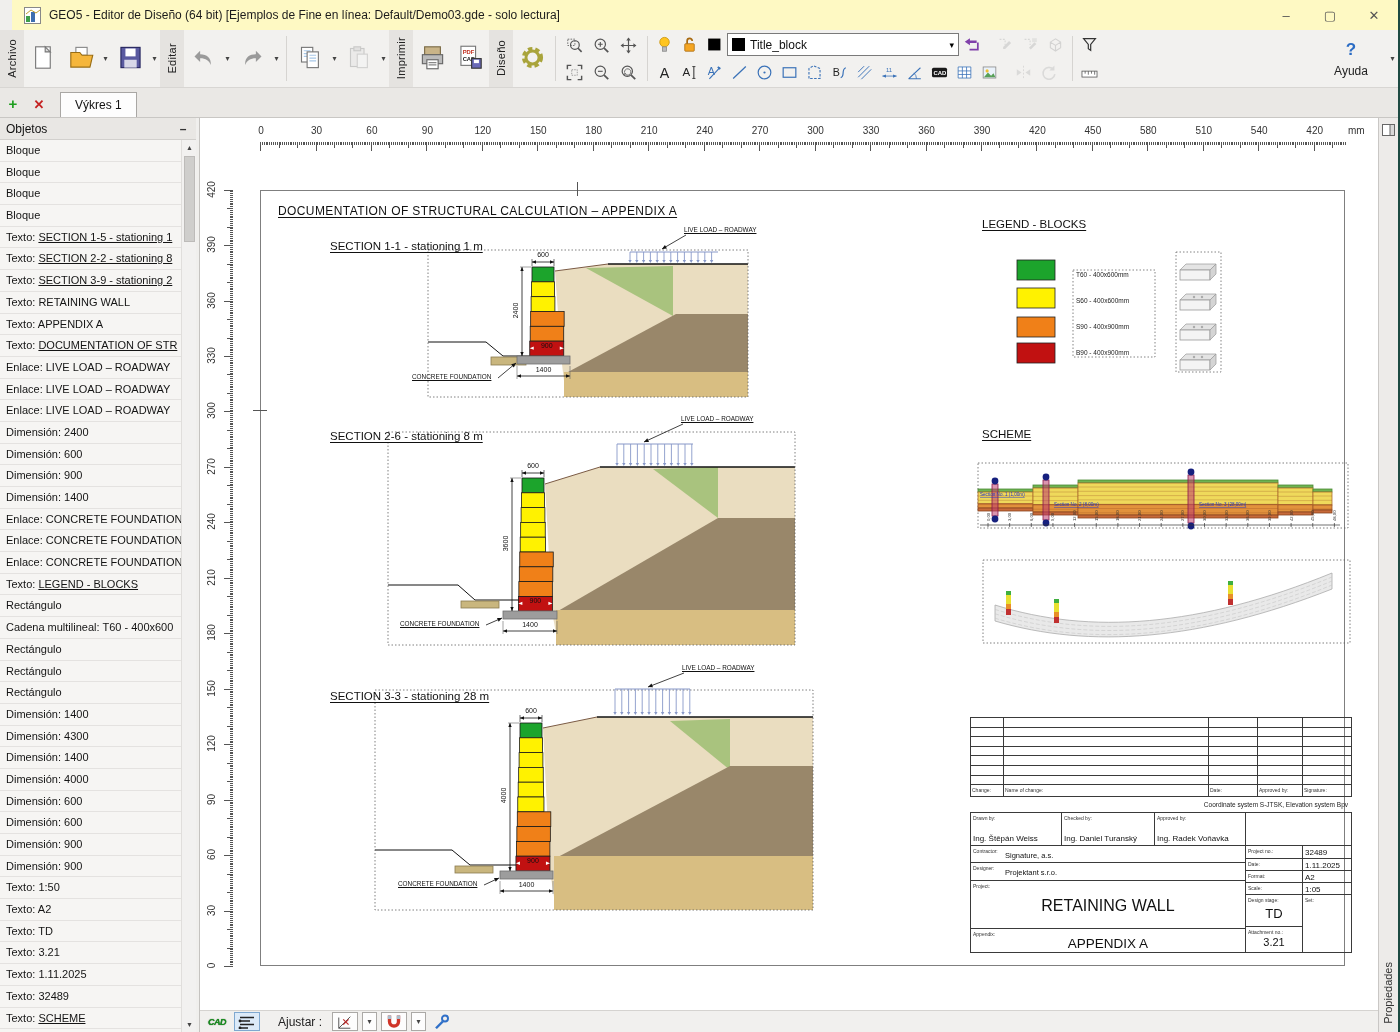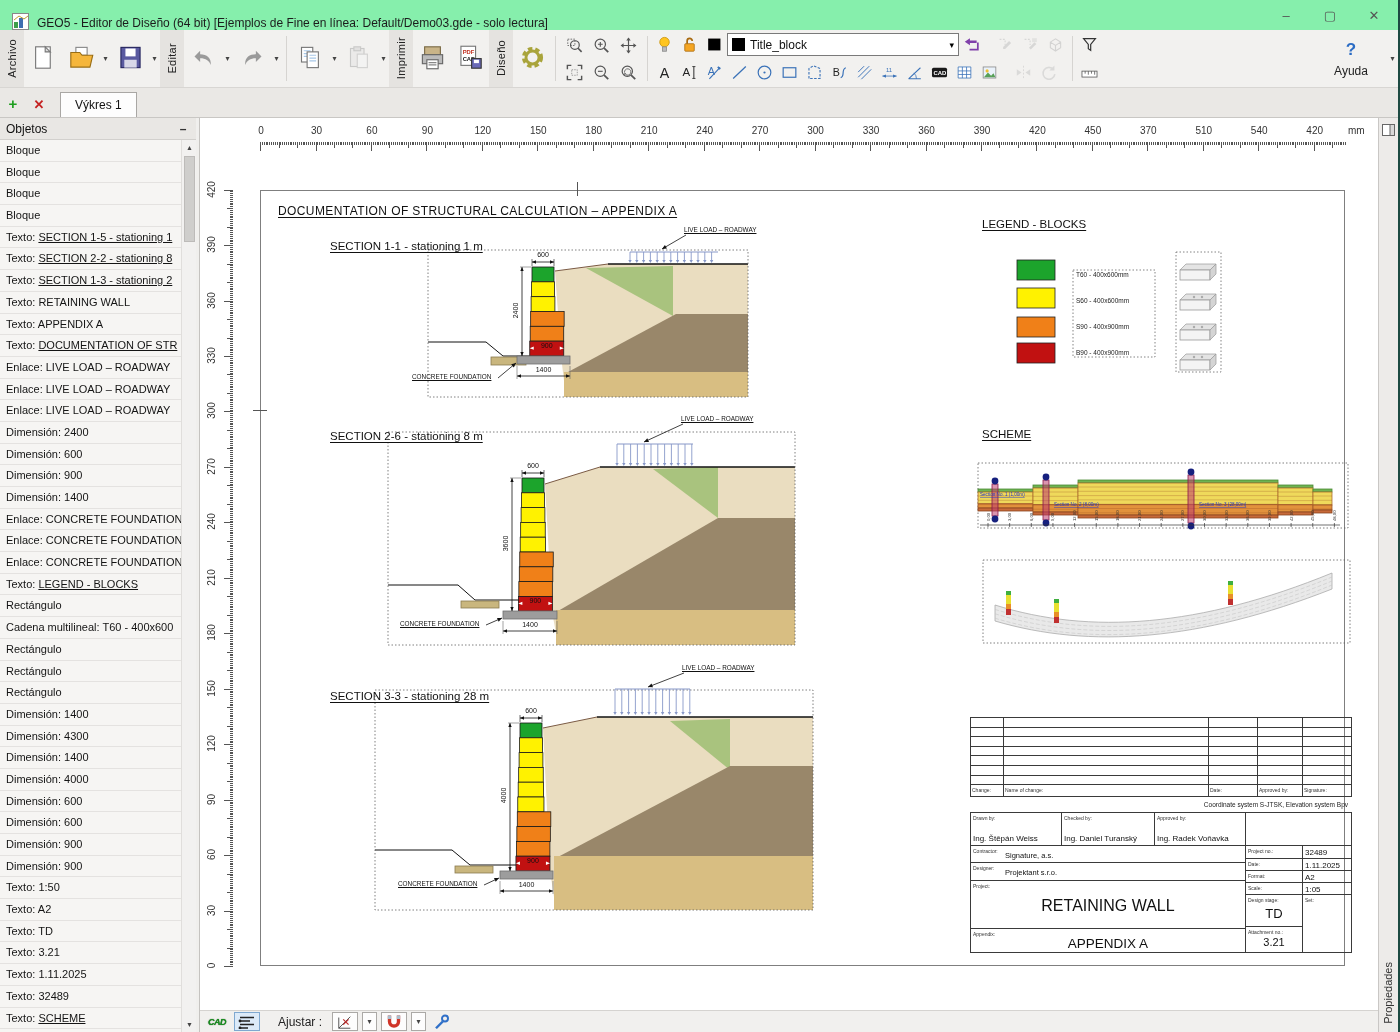--- a/index.html
+++ b/index.html
@@ -1,19 +1,19 @@
 <!DOCTYPE html>
 <html><head>
 <meta charset="utf-8">
 <style>
   *{margin:0;padding:0;box-sizing:border-box}
   html,body{width:1400px;height:1032px;overflow:hidden;background:#1D4A42;font-family:"Liberation Sans",sans-serif}
   #window{position:absolute;left:0;top:0;width:1398px;height:1032px;background:#F0EFED}
   
-  #titlebar{position:absolute;left:0;top:0;right:0;height:30px;background:#86efac;display:flex;align-items:flex-end}
+  #titlebar{position:absolute;left:12px;top:0;right:0;height:30px;background:#fef9c3;display:flex;align-items:center}
   #titlebar .ttl{font-size:12px;color:#1c1c1c;margin-left:8px;white-space:nowrap}
   .winbtn{width:44px;height:28px;display:flex;align-items:center;justify-content:center;color:#555;font-size:13px}
   #winbtns{position:absolute;right:2px;top:1px;display:flex}
   
   #toolbar{position:absolute;left:0;top:30px;right:0;height:58px;background:#F2F1EF;border-bottom:1px solid #D8D6D3;display:flex;align-items:stretch}
   .grp-label{width:24px;background:#E5E3E0;display:flex;align-items:center;justify-content:center}
   .grp-label span{writing-mode:vertical-rl;transform:rotate(180deg);font-size:11px;color:#222;letter-spacing:.3px}
   .tbtn{width:36px;height:44px;margin:5px 1px;display:flex;align-items:center;justify-content:center;border-radius:3px}
   .tbtn svg{width:27px;height:27px}
   .sbtn{width:25px;height:25px;display:flex;align-items:center;justify-content:center}
@@ -407,21 +407,21 @@
       <span>Objetos</span>
       <span class="min">–</span>
     </div>
     <div id="objlist">
         <div class="objrow"><span>Bloque</span></div>
         <div class="objrow"><span>Bloque</span></div>
         <div class="objrow"><span>Bloque</span></div>
         <div class="objrow"><span>Bloque</span></div>
         <div class="objrow"><span>Texto: </span><span class="lnk">SECTION 1-5 - stationing 1</span></div>
         <div class="objrow"><span>Texto: </span><span class="lnk">SECTION 2-2 - stationing 8</span></div>
-        <div class="objrow"><span>Texto: </span><span class="lnk">SECTION 1-3 - stationing 2</span></div>
+        <div class="objrow"><span>Texto: </span><span class="lnk">SECTION 3-9 - stationing 2</span></div>
         <div class="objrow"><span>Texto: RETAINING WALL</span></div>
         <div class="objrow"><span>Texto: APPENDIX A</span></div>
         <div class="objrow"><span>Texto: </span><span class="lnk">DOCUMENTATION OF STR</span></div>
         <div class="objrow"><span>Enlace: LIVE LOAD – ROADWAY</span></div>
         <div class="objrow"><span>Enlace: LIVE LOAD – ROADWAY</span></div>
         <div class="objrow"><span>Enlace: LIVE LOAD – ROADWAY</span></div>
         <div class="objrow"><span>Dimensión: 2400</span></div>
         <div class="objrow"><span>Dimensión: 600</span></div>
         <div class="objrow"><span>Dimensión: 900</span></div>
         <div class="objrow"><span>Dimensión: 1400</span></div>
@@ -1056,21 +1056,21 @@
         <div class="rnum" style="left: 382.7px; top: 7px; width: 22px; text-align: center;">180</div>
         <div class="rnum" style="left: 438.2px; top: 7px; width: 22px; text-align: center;">210</div>
         <div class="rnum" style="left: 493.7px; top: 7px; width: 22px; text-align: center;">240</div>
         <div class="rnum" style="left: 549.1px; top: 7px; width: 22px; text-align: center;">270</div>
         <div class="rnum" style="left: 604.6px; top: 7px; width: 22px; text-align: center;">300</div>
         <div class="rnum" style="left: 660px; top: 7px; width: 22px; text-align: center;">330</div>
         <div class="rnum" style="left: 715.5px; top: 7px; width: 22px; text-align: center;">360</div>
         <div class="rnum" style="left: 771px; top: 7px; width: 22px; text-align: center;">390</div>
         <div class="rnum" style="left: 826.4px; top: 7px; width: 22px; text-align: center;">420</div>
         <div class="rnum" style="left: 881.9px; top: 7px; width: 22px; text-align: center;">450</div>
-        <div class="rnum" style="left: 937.3px; top: 7px; width: 22px; text-align: center;">370</div>
+        <div class="rnum" style="left: 937.3px; top: 7px; width: 22px; text-align: center;">580</div>
         <div class="rnum" style="left: 992.8px; top: 7px; width: 22px; text-align: center;">510</div>
         <div class="rnum" style="left: 1048.2px; top: 7px; width: 22px; text-align: center;">540</div>
         <div class="rnum" style="left: 1103.7px; top: 7px; width: 22px; text-align: center;">420</div>
         <div class="rnum" style="left: 1148px; top: 7px;">mm</div>
       </div>
     <div id="vruler">
         <div class="tick" style="left: 24px; top: 848px; width: 9px; height: 1px;"></div>
         <div class="tick" style="left: 30.4px; top: 846.2px; width: 2.6px; height: 1px;"></div>
         <div class="tick" style="left: 30.4px; top: 844.3px; width: 2.6px; height: 1px;"></div>
         <div class="tick" style="left: 30.4px; top: 842.5px; width: 2.6px; height: 1px;"></div>

